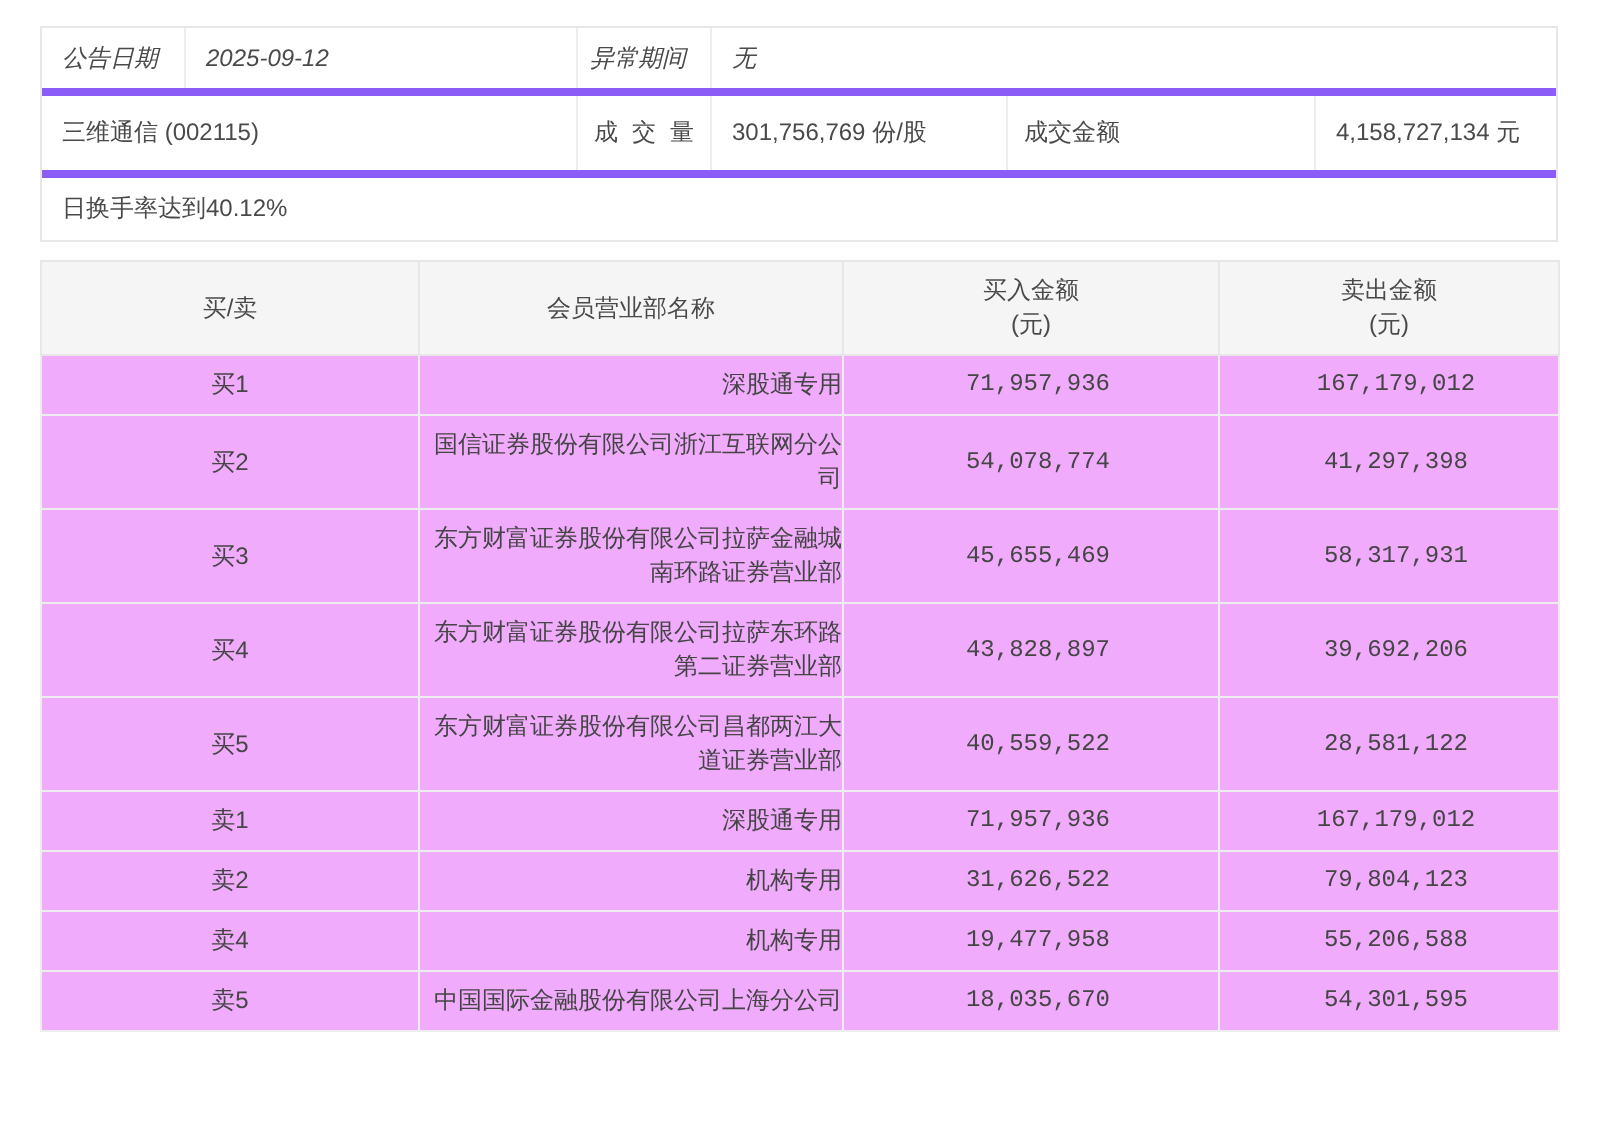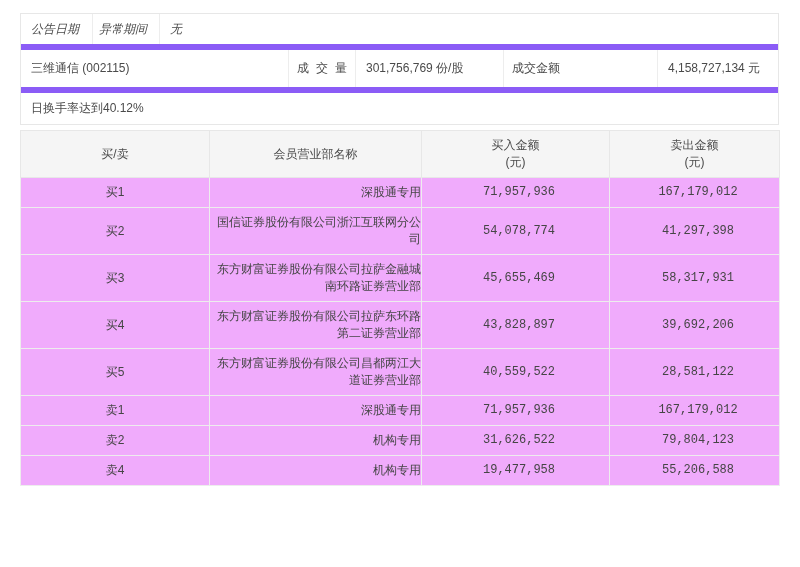--- a/index.html
+++ b/index.html
@@ -7,21 +7,21 @@
     width:800px;height:567px;background:#ffffff;position:relative;
     font-family:"Liberation Sans","DejaVu Sans",sans-serif;
     font-size:12px;color:#4a4a4a;
   }
   
   .summary{
     position:absolute;left:20px;top:13px;width:759px;
     border:1px solid #e7e7e7;box-sizing:border-box;background:#fff;
   }
   .srow{display:flex;}
-  .srow + .srow{border-top:6px solid #8b5cf6;}
+  .srow + .srow{border-top:4px solid #8b5cf6;}
   .srow.r1 .scell{line-height:30px;height:30px;font-style:italic;}
   .srow.r2 .scell{line-height:37px;height:37px;}
   .srow.r3 .scell{line-height:31px;height:31px;}
   .scell{
     box-sizing:border-box;padding:0 10px;overflow:hidden;white-space:nowrap;
   }
   .scell.bdr{border-right:1px solid #ededed;}
   .w-label1{width:72px;}
   .w-val1{width:196px;}
   .w-label2{width:67px;padding:0 6px;}
@@ -49,20 +49,21 @@
   td.buy,td.sell{text-align:center;padding-right:6px;font-family:Liberation Mono, monospace;}
 </style>
 </head>
 <body>
 
 <div>
 
   <div class="summary">
     <div class="srow r1">
       <div class="scell bdr w-label1">公告日期</div>
+      <div class="scell bdr w-val1">2025-09-12</div>
       <div class="scell bdr w-label2">异常期间</div>
       <div class="scell w-flex">无</div>
     </div>
     <div class="srow r2">
       <div class="scell bdr w-stock">三维通信 (002115)</div>
       <div class="scell bdr w-vol">成交量</div>
       <div class="scell bdr w-volval">301,756,769 份/股</div>
       <div class="scell bdr w-amtlabel">成交金额</div>
       <div class="scell w-flex">4,158,727,134 元</div>
     </div>
@@ -138,16 +139,22 @@
         <td class="broker">机构专用</td>
         <td class="buy">31,626,522</td>
         <td class="sell">79,804,123</td>
       </tr>
       <tr>
         <td class="rank">卖4</td>
         <td class="broker">机构专用</td>
         <td class="buy">19,477,958</td>
         <td class="sell">55,206,588</td>
       </tr>
+      <tr>
+        <td class="rank">卖5</td>
+        <td class="broker">中国国际金融股份有限公司上海分公司</td>
+        <td class="buy">18,035,670</td>
+        <td class="sell">54,301,595</td>
+      </tr>
     </tbody>
   </table>
 
 </div>
 
 </body></html>

